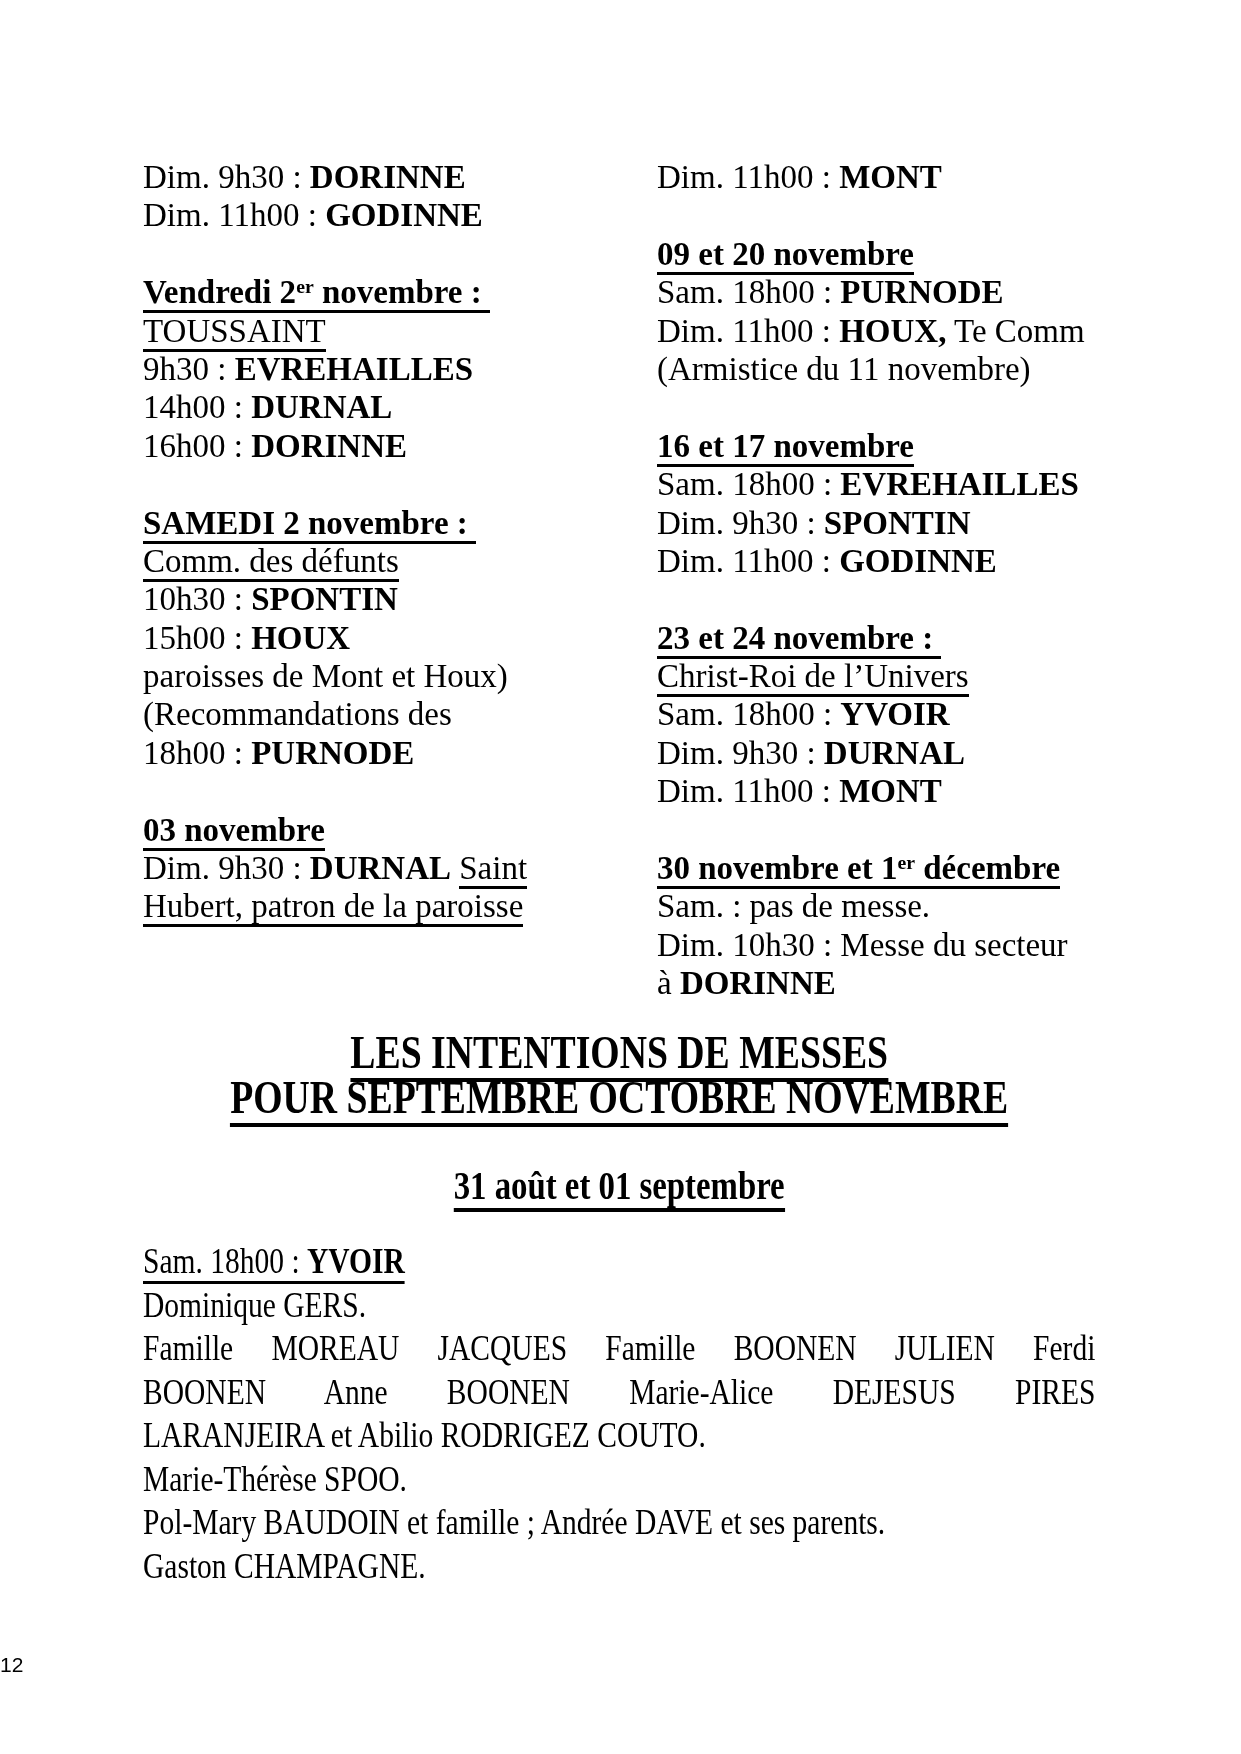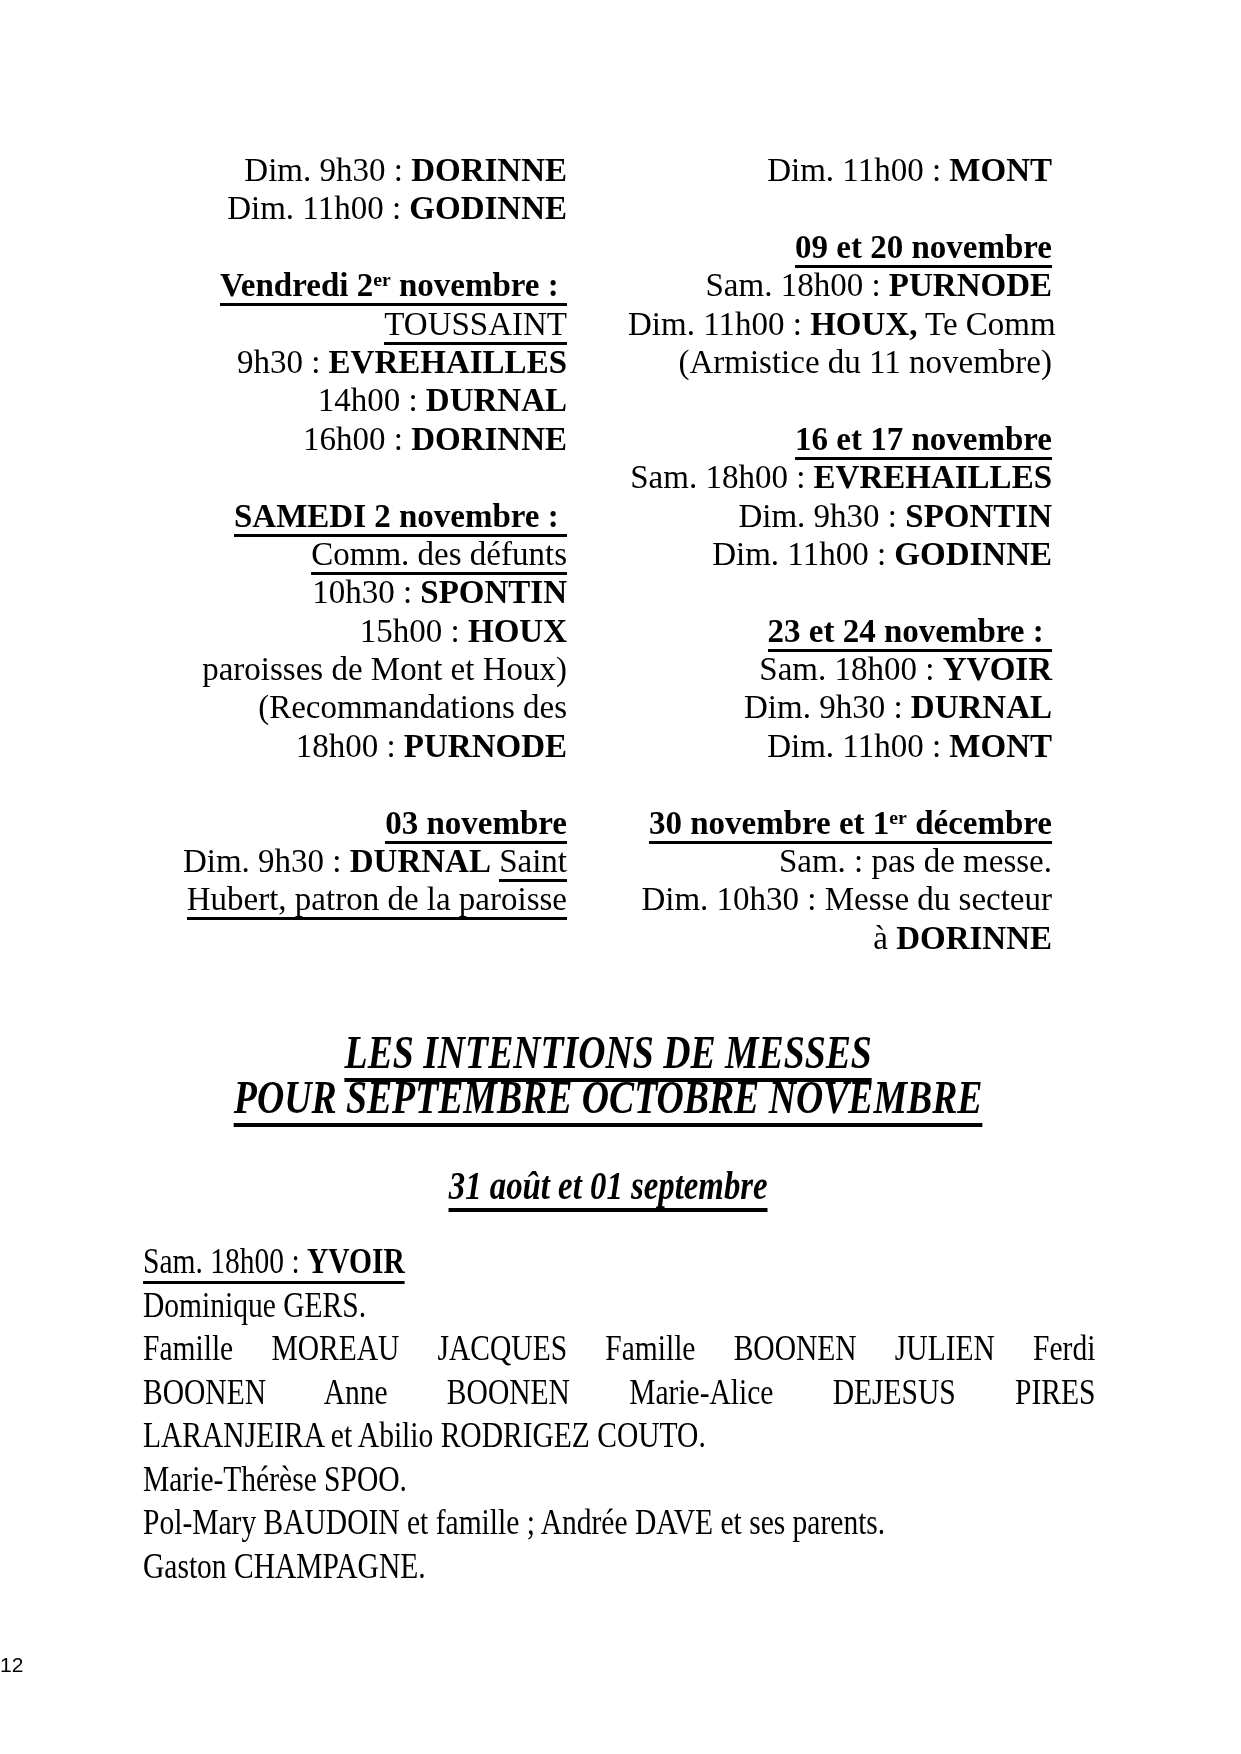--- a/index.html
+++ b/index.html
@@ -7,34 +7,34 @@
     position:relative;
     width:1241px;height:1754px;
     margin:0 auto;
     background:#ffffff;
     color:#000;
     font-family:"Liberation Serif",serif;
     overflow:hidden;
   }
   
   .sched{
-    position:absolute;left:143px;top:151px;width:952px;
-    display:grid;grid-template-columns:424px 424px;column-gap:61px;
-    font-size:33px;line-height:38.4px;text-align:right;
+    position:absolute;left:143px;top:158px;width:952px;
+    display:grid;grid-template-columns:424px 424px;column-gap:90px;
+    font-size:33px;line-height:38.4px;
   }
   .col .line{white-space:nowrap;height:38.4px;}
   .b{font-weight:bold;}
   .u{border-bottom:3px solid #000;}
   .sup{font-size:0.6em;position:relative;top:-0.5em;}
 
   
   .condensed{width:122%;transform:scaleX(0.82);transform-origin:0 0;}
 
   
-  .headings{position:absolute;left:132px;top:1030px;width:952px;font-weight:bold;font-style:italic;}
+  .headings{position:absolute;left:143px;top:1030px;width:952px;font-weight:bold;}
   .heading-main{font-size:46px;line-height:45px;text-align:center;}
   .heading-date{margin-top:44px;font-size:40px;line-height:44px;text-align:center;}
   .hu{border-bottom:4px solid #000;}
 
   
   .intentions{position:absolute;left:143px;top:1240px;width:952px;}
   .intentions .line{font-size:36px;line-height:43.5px;white-space:nowrap;height:43.5px;}
   .intentions .line.justify{
     white-space:normal;
     text-align:justify;
@@ -83,20 +83,21 @@
         <div class="line"><span>Sam. 18h00 : </span><span class="b">PURNODE</span></div>
         <div class="line"><span>Dim. 11h00 : </span><span class="b">HOUX,</span><span> Te Comm</span></div>
         <div class="line"><span>(Armistice du 11 novembre)</span></div>
         <div class="line">&nbsp;</div>
         <div class="line"><span class="u"><span class="b">16 et 17 novembre</span></span></div>
         <div class="line"><span>Sam. 18h00 : </span><span class="b">EVREHAILLES</span></div>
         <div class="line"><span>Dim. 9h30 : </span><span class="b">SPONTIN</span></div>
         <div class="line"><span>Dim. 11h00 : </span><span class="b">GODINNE</span></div>
         <div class="line">&nbsp;</div>
         <div class="line"><span class="u"><span class="b">23 et 24 novembre :&nbsp;</span></span></div>
+        <div class="line"><span class="u"><span>Christ-Roi de l’Univers</span></span></div>
         <div class="line"><span>Sam. 18h00 : </span><span class="b">YVOIR</span></div>
         <div class="line"><span>Dim. 9h30 : </span><span class="b">DURNAL</span></div>
         <div class="line"><span>Dim. 11h00 : </span><span class="b">MONT</span></div>
         <div class="line">&nbsp;</div>
         <div class="line"><span class="u"><span class="b">30 novembre et 1</span><span class="b sup">er</span><span class="b"> décembre</span></span></div>
         <div class="line"><span>Sam. : pas de messe.</span></div>
         <div class="line"><span>Dim. 10h30 : Messe du secteur</span></div>
         <div class="line"><span>à </span><span class="b">DORINNE</span></div>
       </div>
   </div>

